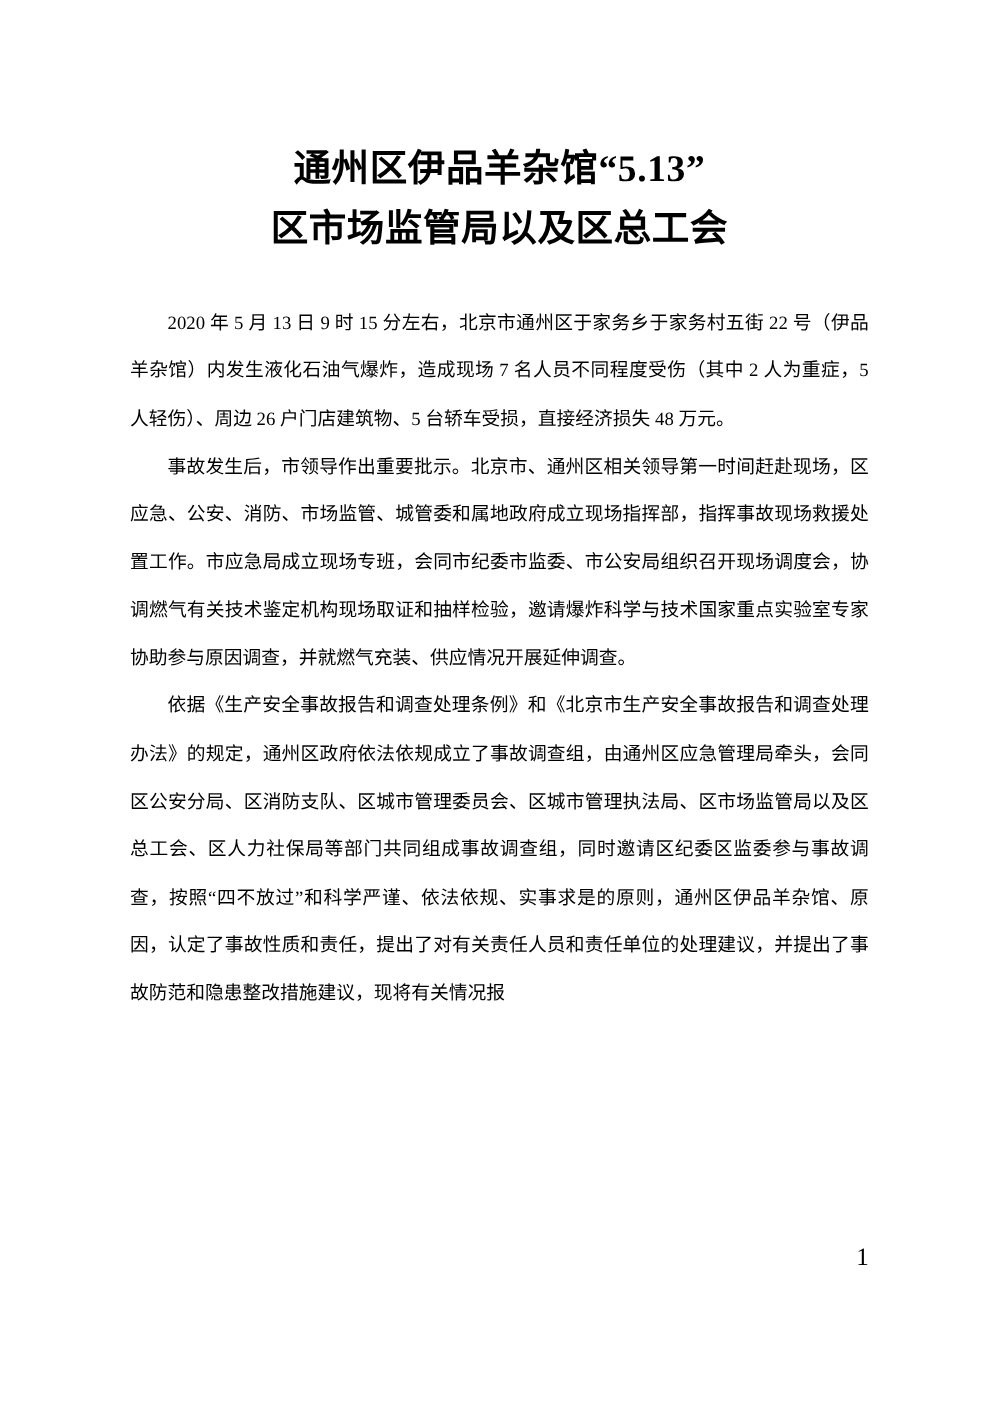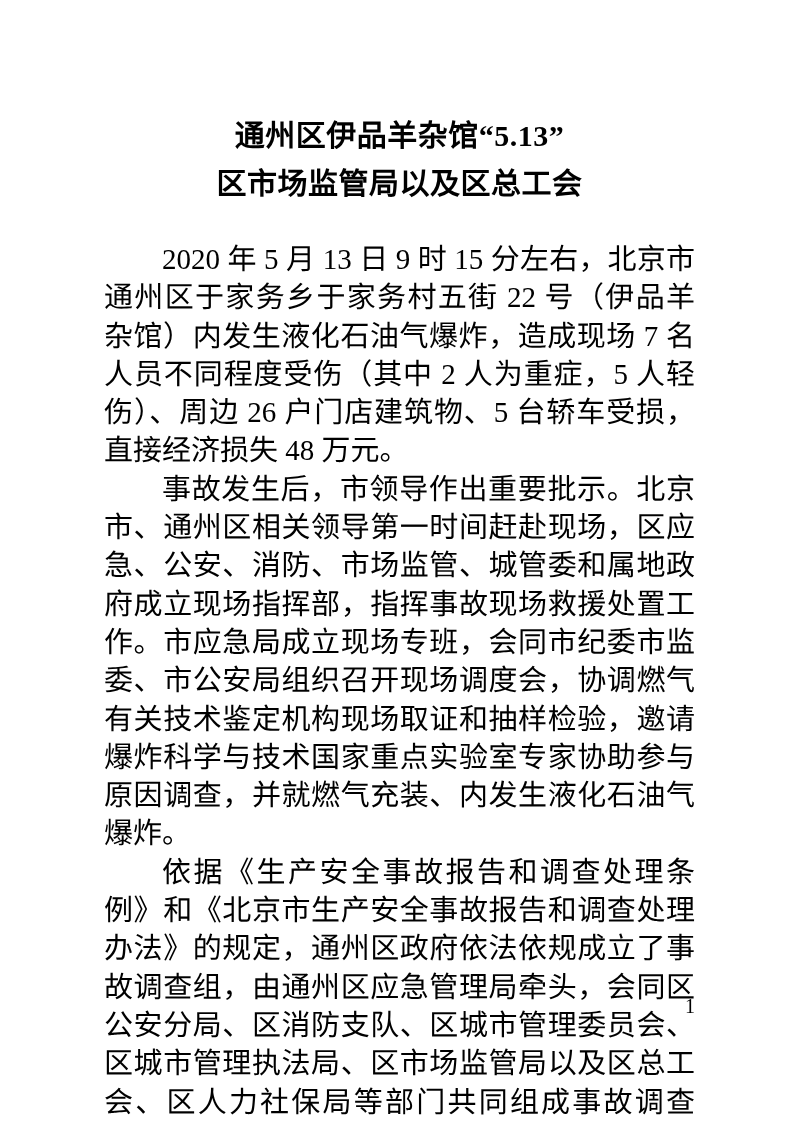--- a/index.html
+++ b/index.html
@@ -30,21 +30,21 @@
     line-height: 48px;
     font-weight: bold;
     text-align: center;
     letter-spacing: 0.5px;
   }
   .doc-title .title-line {
     display: block;
   }
   .doc-body p {
     margin: 0;
-    font-size: 29px;
+    font-size: 15px;
     line-height: 38.3px;
     text-indent: 2em;
     text-align: justify;
     text-justify: inter-ideograph;
   }
   .page-number {
     position: absolute;
     top: 994px;
     right: 98px;
     font-size: 20px;
@@ -56,18 +56,18 @@
 <body>
 
 <div class="page">
   <div class="doc">
     <h1 class="doc-title">
       <span class="title-line">通州区伊品羊杂馆“5.13”</span>
       <span class="title-line">区市场监管局以及区总工会</span>
     </h1>
     <div class="doc-body">
       <p>2020 年 5 月 13 日 9 时 15 分左右，北京市通州区于家务乡于家务村五街 22 号（伊品羊杂馆）内发生液化石油气爆炸，造成现场 7 名人员不同程度受伤（其中 2 人为重症，5 人轻伤）、周边 26 户门店建筑物、5 台轿车受损，直接经济损失 48 万元。</p>
-      <p>事故发生后，市领导作出重要批示。北京市、通州区相关领导第一时间赶赴现场，区应急、公安、消防、市场监管、城管委和属地政府成立现场指挥部，指挥事故现场救援处置工作。市应急局成立现场专班，会同市纪委市监委、市公安局组织召开现场调度会，协调燃气有关技术鉴定机构现场取证和抽样检验，邀请爆炸科学与技术国家重点实验室专家协助参与原因调查，并就燃气充装、内发生液化石油气爆炸。</p>
-      <p>依据《生产安全事故报告和调查处理条例》和《北京市生产安全事故报告和调查处理办法》的规定，通州区政府依法依规成立了事故调查组，由通州区应急管理局牵头，会同区公安分局、区消防支队、区城市管理委员会、区城市管理执法局、区市场监管局以及区总工会、区人力社保局等部门共同组成事故调查组，同时邀请区纪委区监委参与事故调查，按照“四不放过”和科学严谨、依法依规、实事求是的原则，查明了事故经过、原因，认定了事故性质和责任，提出了对有关责任人员和责任单位的处理建议，并提出了事故防范和隐患整改措施建议，现将有关情况报</p>
+      <p>事故发生后，市领导作出重要批示。北京市、通州区相关领导第一时间赶赴现场，区应急、公安、消防、市场监管、城管委和属地政府成立现场指挥部，指挥事故现场救援处置工作。市应急局成立现场专班，会同市纪委市监委、市公安局组织召开现场调度会，协调燃气有关技术鉴定机构现场取证和抽样检验，邀请爆炸科学与技术国家重点实验室专家协助参与原因调查，并就燃气充装、供应情况开展延伸调查。</p>
+      <p>依据《生产安全事故报告和调查处理条例》和《北京市生产安全事故报告和调查处理办法》的规定，通州区政府依法依规成立了事故调查组，由通州区应急管理局牵头，会同区公安分局、区消防支队、区城市管理委员会、区城市管理执法局、区市场监管局以及区总工会、区人力社保局等部门共同组成事故调查组，同时邀请区纪委区监委参与事故调查，按照“四不放过”和科学严谨、依法依规、实事求是的原则，通州区伊品羊杂馆、原因，认定了事故性质和责任，提出了对有关责任人员和责任单位的处理建议，并提出了事故防范和隐患整改措施建议，现将有关情况报</p>
     </div>
   </div>
   <div class="page-number">1</div>
 </div>
 
 </body></html>

